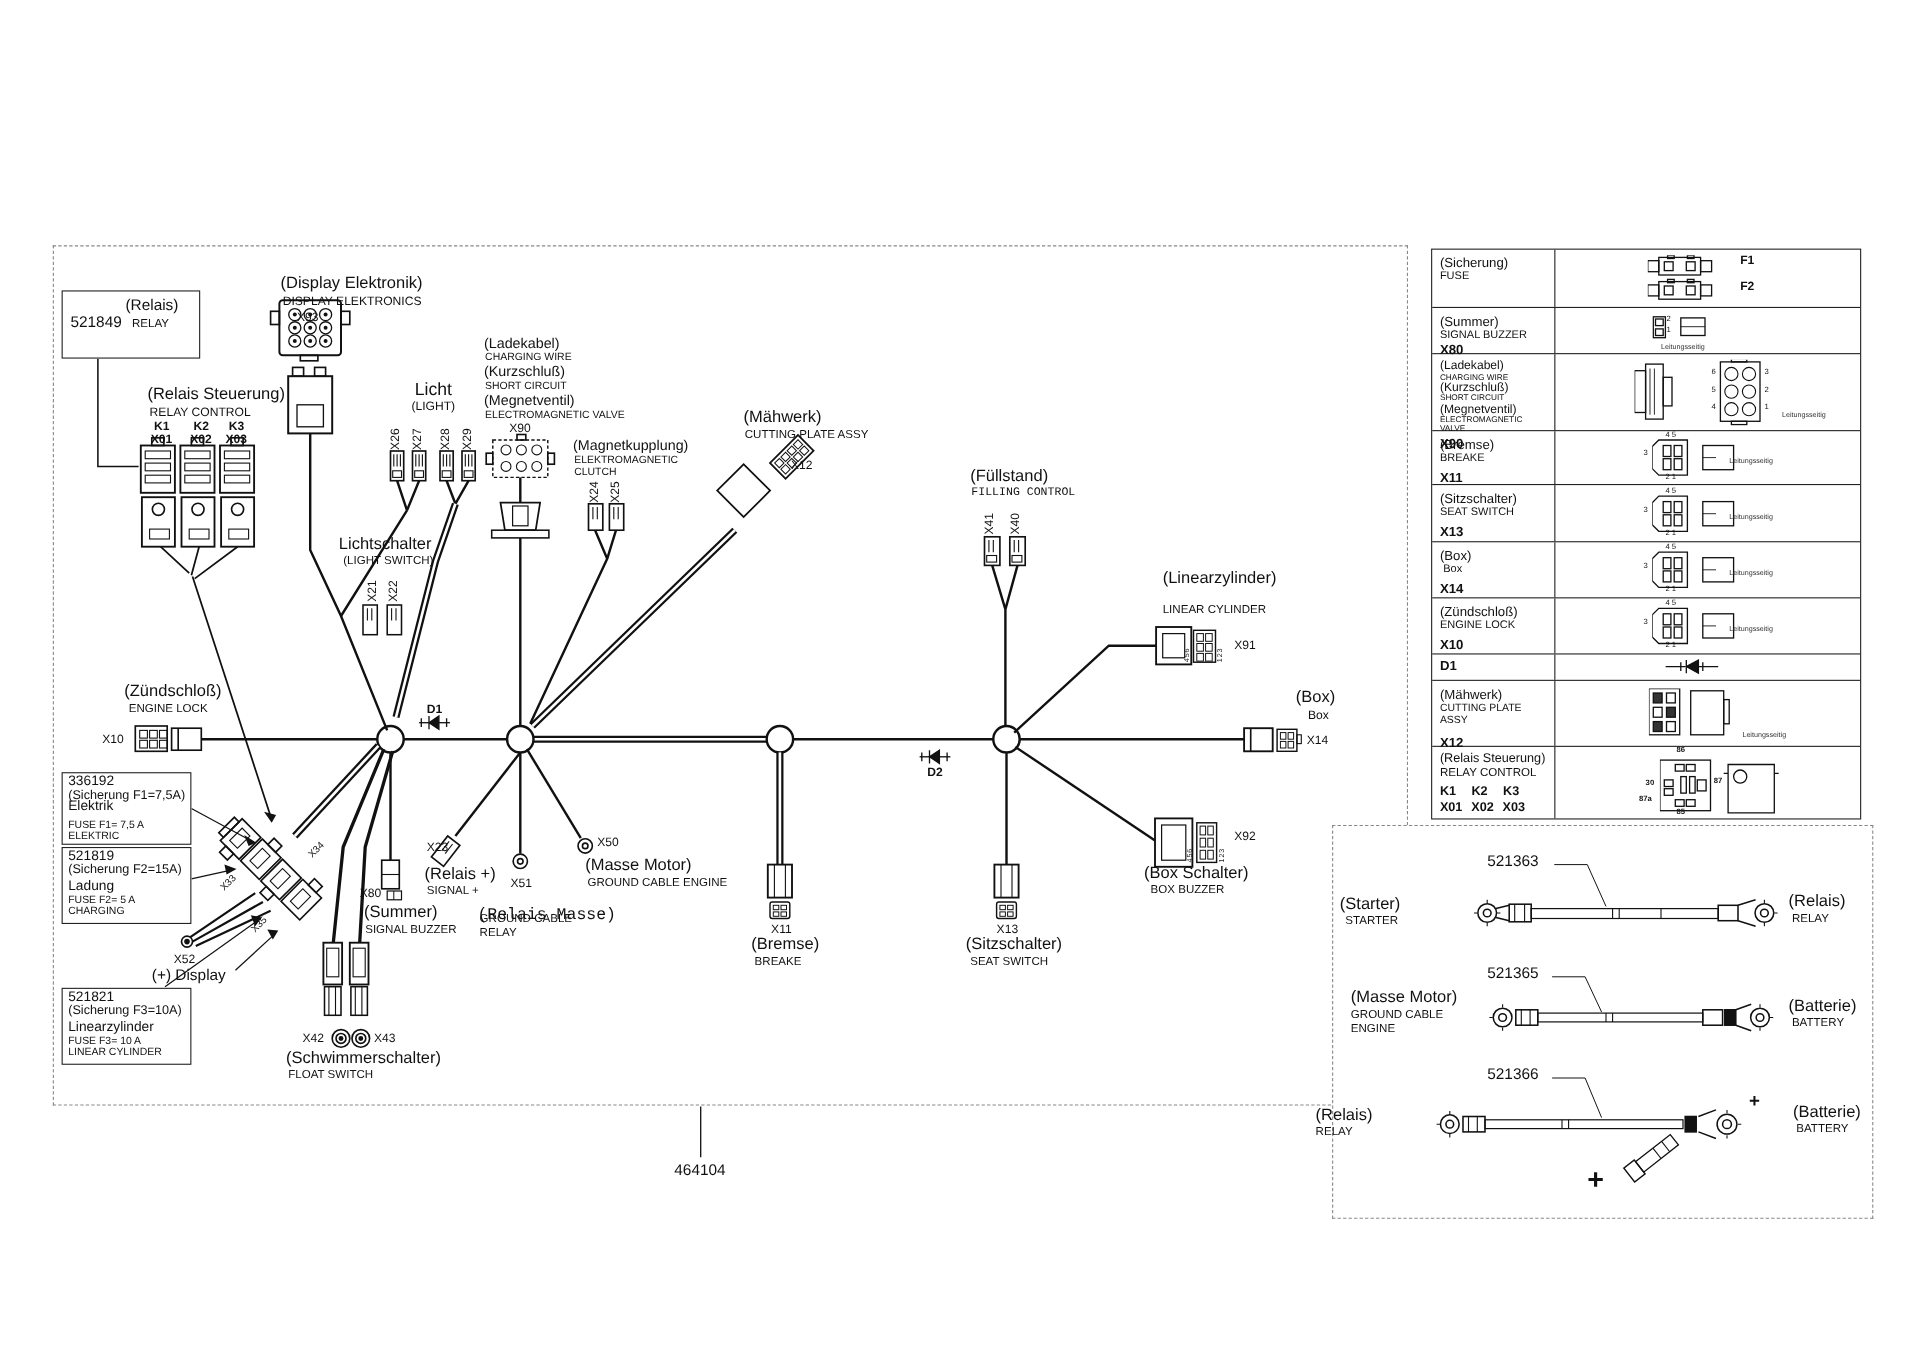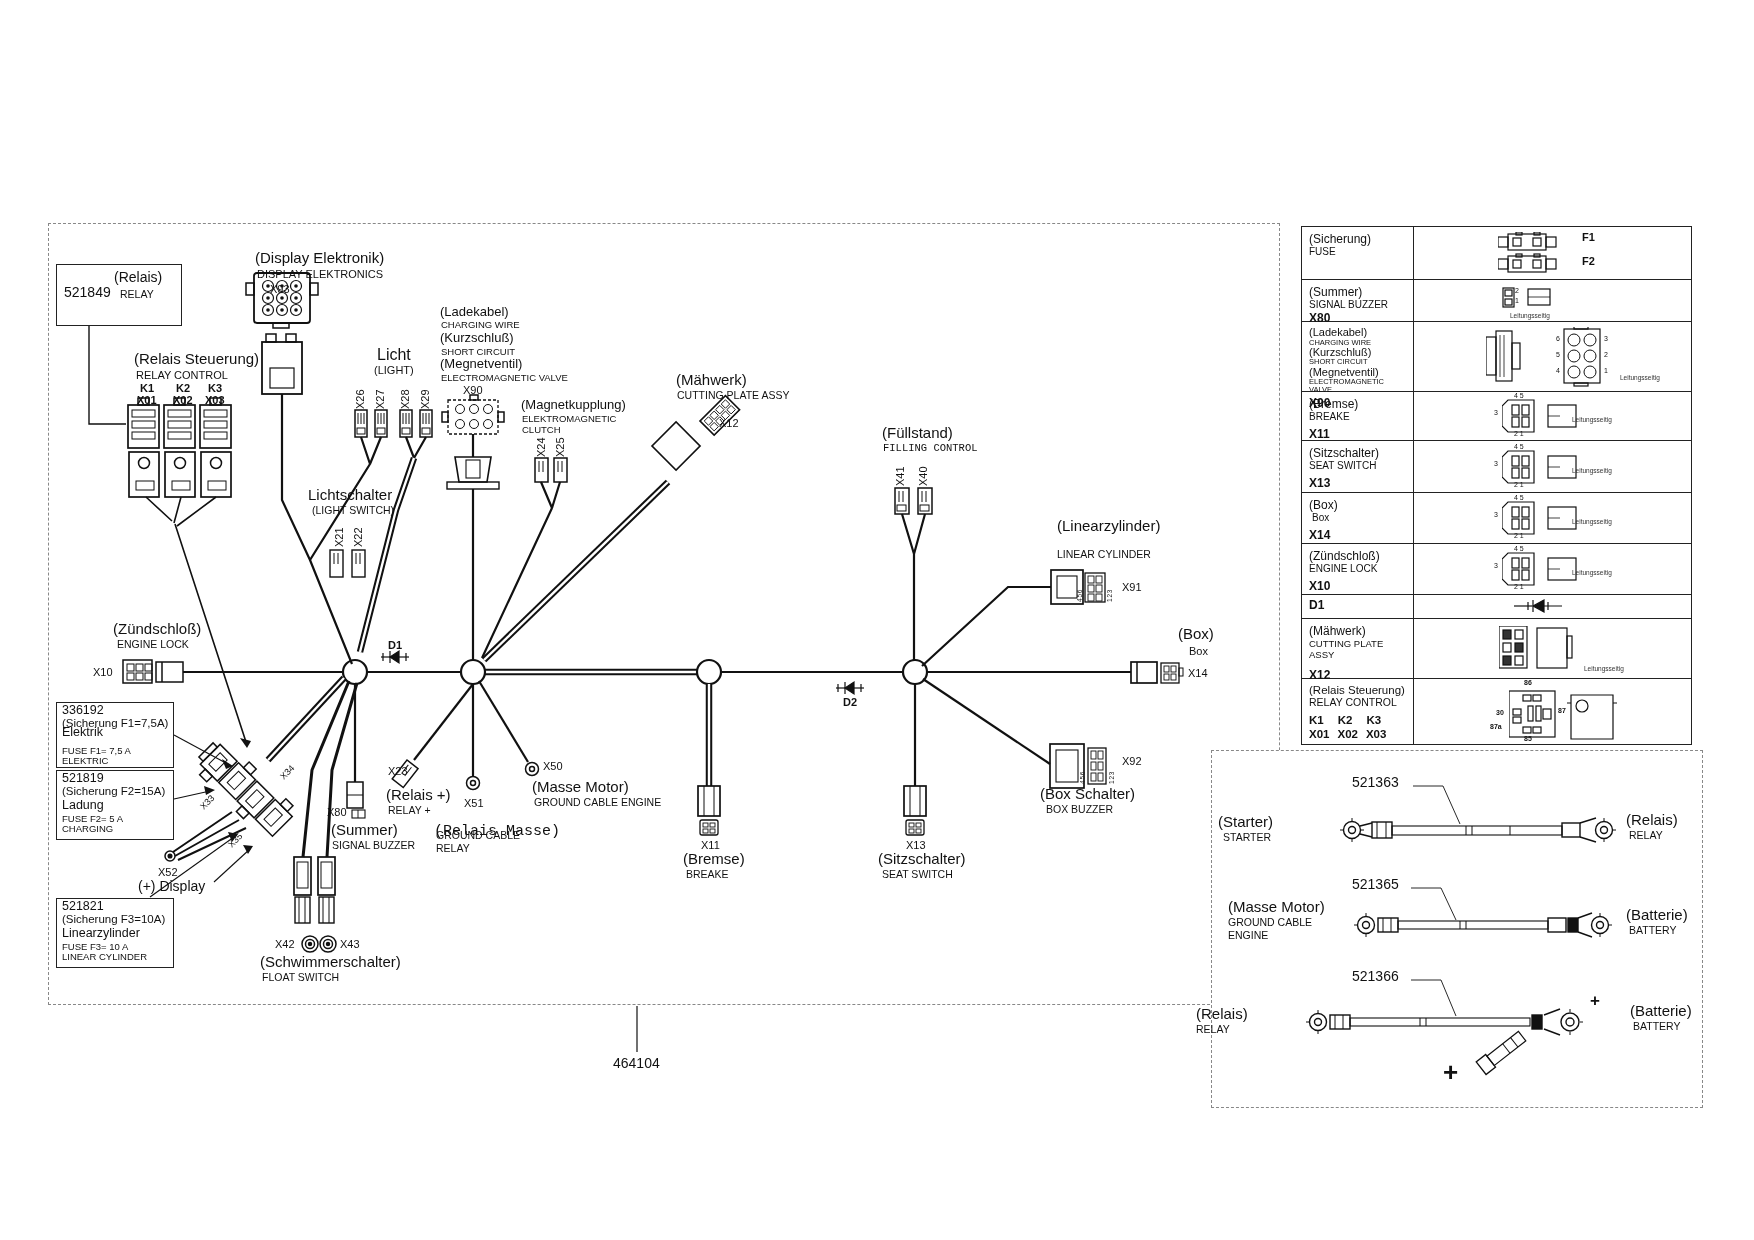--- a/index.html
+++ b/index.html
@@ -581,21 +581,21 @@
     <div class="L rot45" style="left:228px;top:836px;">X35</div>
     <div class="L f11" style="left:158px;top:866px;">X52</div>
     <div class="L f14" style="left:138px;top:879px;">(+) Display</div>
 
     <div class="L f11" style="left:327px;top:806px;">X80</div>
     <div class="L f15" style="left:331px;top:822px;">(Summer)</div>
     <div class="L f10" style="left:332px;top:840px;">SIGNAL BUZZER</div>
 
     <div class="L f11" style="left:388px;top:765px;">X23</div>
     <div class="L f15" style="left:386px;top:787px;">(Relais +)</div>
-    <div class="L f10" style="left:388px;top:805px;">RELAY +</div>
+    <div class="L f10" style="left:388px;top:805px;">SIGNAL +</div>
 
     <div class="L f11" style="left:464px;top:797px;">X51</div>
     <div class="L f15" style="left:434px;top:824px;font-family:Liberation Mono, monospace;">(Relais Masse)</div>
     <div class="L f10" style="left:436px;top:830px;">GROUND CABLE</div>
     <div class="L f10" style="left:436px;top:843px;">RELAY</div>
 
     <div class="L f11" style="left:543px;top:760px;">X50</div>
     <div class="L f15" style="left:532px;top:779px;">(Masse Motor)</div>
     <div class="L f10" style="left:534px;top:797px;">GROUND CABLE ENGINE</div>
 

